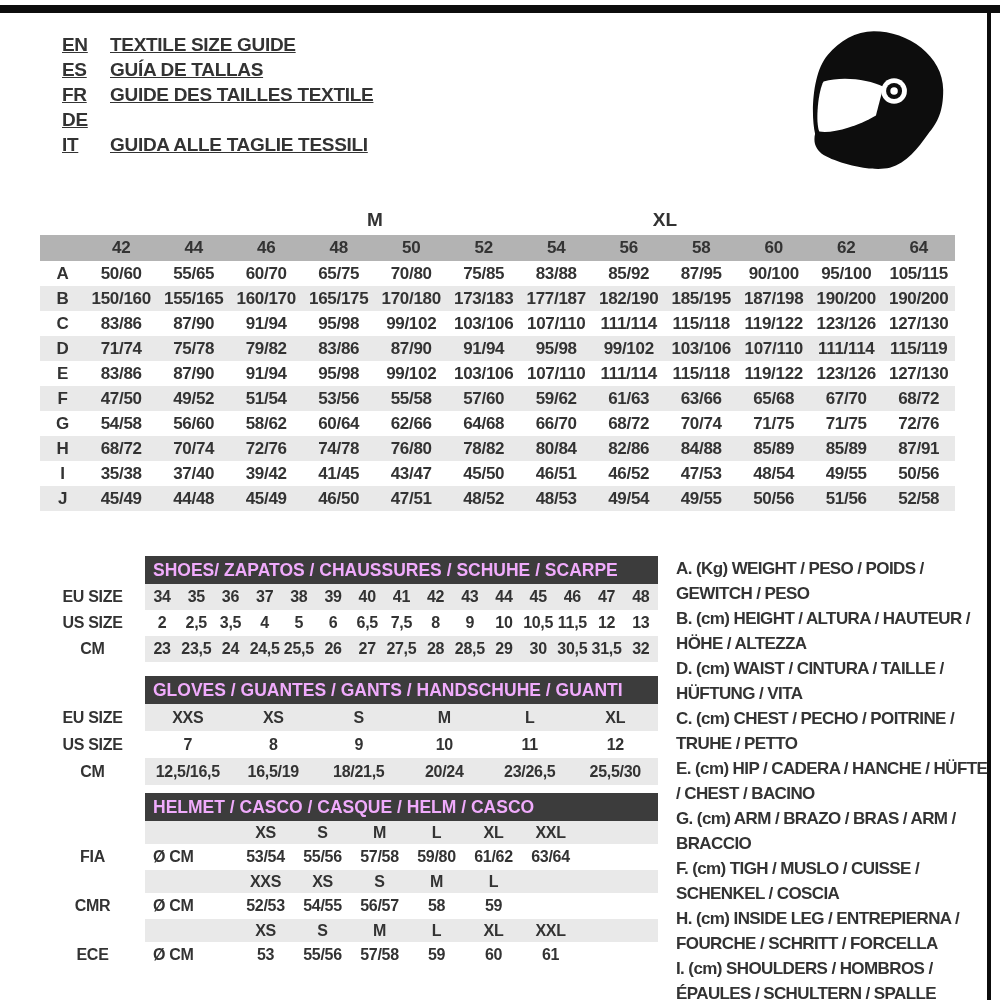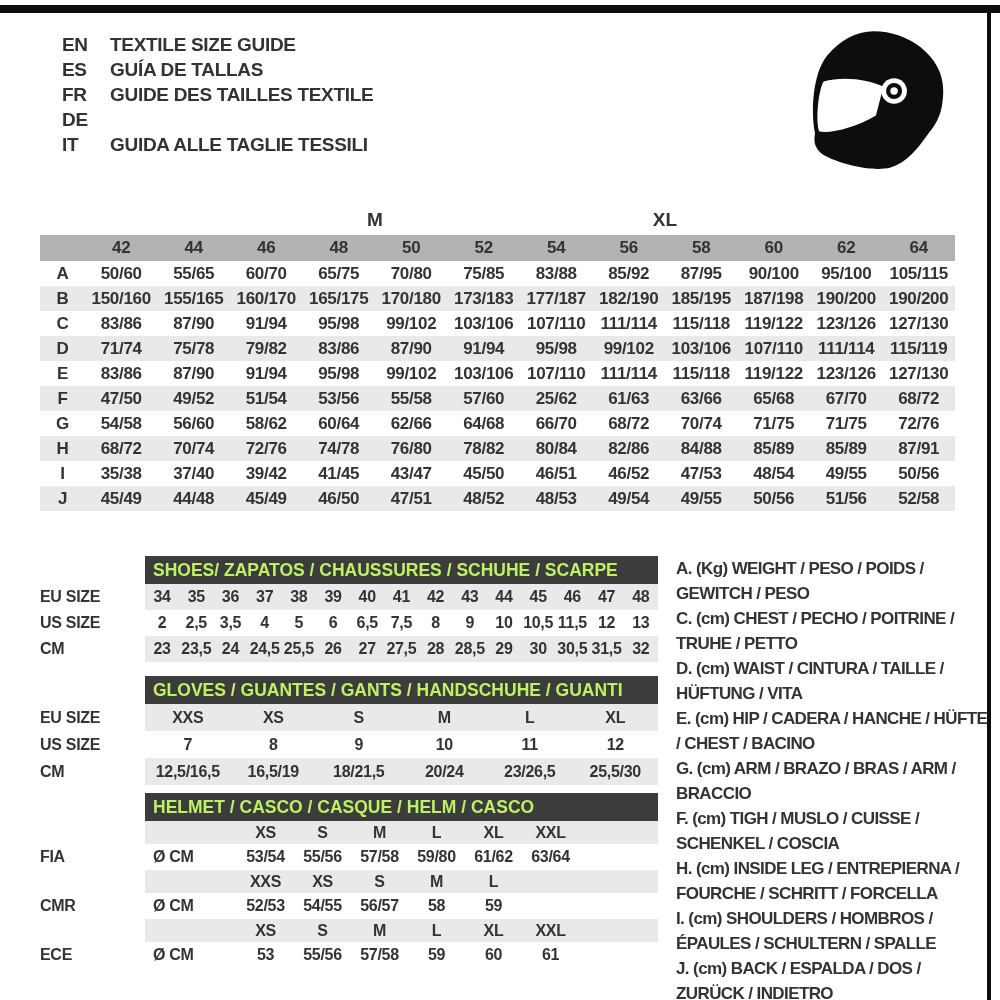--- a/index.html
+++ b/index.html
@@ -14,21 +14,21 @@
   body{
     width:1000px;height:1000px;position:relative;background:#ffffff;
     font-family:"Liberation Sans","DejaVu Sans",sans-serif;
     font-weight:700;color:var(--text);letter-spacing:-0.3px;
     overflow:hidden;
   }
   .top-line{position:absolute;top:5px;left:0;width:1000px;height:8px;background:var(--black);}
   .right-line{position:absolute;top:5px;left:987px;width:4px;height:995px;background:var(--black);}
 
   
-  .lang-header{position:absolute;left:62px;top:32px;}
+  .lang-header{position:absolute;left:62px;top:32px;text-decoration:underline;}
   .lang-row{display:flex;font-size:19px;line-height:25px;white-space:nowrap;}
   .lang-code{width:48px;flex:0 0 48px;}
 
   
   .helmet-art{position:absolute;left:806px;top:28px;width:142px;height:142px;}
   .helmet-art svg{width:100%;height:100%;display:block;}
 
   table{border-collapse:collapse;table-layout:fixed;}
   td,th{padding:0;font-weight:700;overflow:hidden;}
 
@@ -41,24 +41,24 @@
   .main-table tr.num-row td{background:var(--numband);height:26px;}
   .main-table tr.stripe td{background:var(--stripe);}
 
   
   .sub{position:absolute;left:40px;width:618px;font-size:16px;text-align:center;}
   #shoesTable{top:556px;}
   #glovesTable{top:676px;}
   #helmetTable{top:793px;}
   .sub td{height:26px;white-space:nowrap;}
   .sub th.bar{
-    background:var(--dark);color:#bef264;text-align:left;height:28px;
+    background:var(--dark);color:#f0abfc;text-align:left;height:28px;
     font-size:17.5px;padding:0 0 0 8px;letter-spacing:0;white-space:nowrap;
   }
-  .side-label{text-align:left;font-size:16px;background:#fff;}
+  .side-label{text-align:center;font-size:16px;background:#fff;}
   .sv{background:var(--stripe);}
   #glovesTable td{height:27px;}
   #helmetTable tr.hsz td{height:23px;background:var(--stripe);}
   #helmetTable tr.hsz td.side-label{background:#fff;}
   #helmetTable tr.hval td{height:26px;background:#fff;}
   #helmetTable td.unit{text-align:left;padding-left:8px;}
 
   
   .legend{position:absolute;left:676px;top:556px;width:312px;font-size:17px;line-height:25px;letter-spacing:-0.6px;}
   .legend-item{}
@@ -219,21 +219,21 @@
         <td>127/130</td>
       </tr>
       <tr class="stripe">
         <td class="rl">F</td>
         <td>47/50</td>
         <td>49/52</td>
         <td>51/54</td>
         <td>53/56</td>
         <td>55/58</td>
         <td>57/60</td>
-        <td>25/62</td>
+        <td>59/62</td>
         <td>61/63</td>
         <td>63/66</td>
         <td>65/68</td>
         <td>67/70</td>
         <td>68/72</td>
       </tr>
       <tr>
         <td class="rl">G</td>
         <td>54/58</td>
         <td>56/60</td>
@@ -501,21 +501,22 @@
         <td>59</td>
         <td>60</td>
         <td>61</td>
         <td></td>
       </tr>
     </tbody>
   </table>
 
 <aside class="legend" id="legend">
     <div class="legend-item">A. (Kg) WEIGHT / PESO / POIDS / GEWITCH / PESO</div>
+    <div class="legend-item">B. (cm) HEIGHT / ALTURA / HAUTEUR / HÖHE / ALTEZZA</div>
+    <div class="legend-item">D. (cm) WAIST / CINTURA / TAILLE / HÜFTUNG / VITA</div>
     <div class="legend-item">C. (cm) CHEST / PECHO / POITRINE / TRUHE / PETTO</div>
-    <div class="legend-item">D. (cm) WAIST / CINTURA / TAILLE / HÜFTUNG / VITA</div>
     <div class="legend-item">E. (cm) HIP / CADERA / HANCHE / HÜFTE / CHEST / BACINO</div>
     <div class="legend-item">G. (cm) ARM / BRAZO / BRAS / ARM / BRACCIO</div>
     <div class="legend-item">F. (cm) TIGH / MUSLO / CUISSE / SCHENKEL / COSCIA</div>
     <div class="legend-item">H. (cm) INSIDE LEG / ENTREPIERNA / FOURCHE / SCHRITT / FORCELLA</div>
     <div class="legend-item">I. (cm) SHOULDERS / HOMBROS / ÉPAULES / SCHULTERN / SPALLE</div>
     <div class="legend-item">J. (cm) BACK / ESPALDA / DOS / ZURÜCK / INDIETRO</div>
   </aside>
 
 </body></html>

